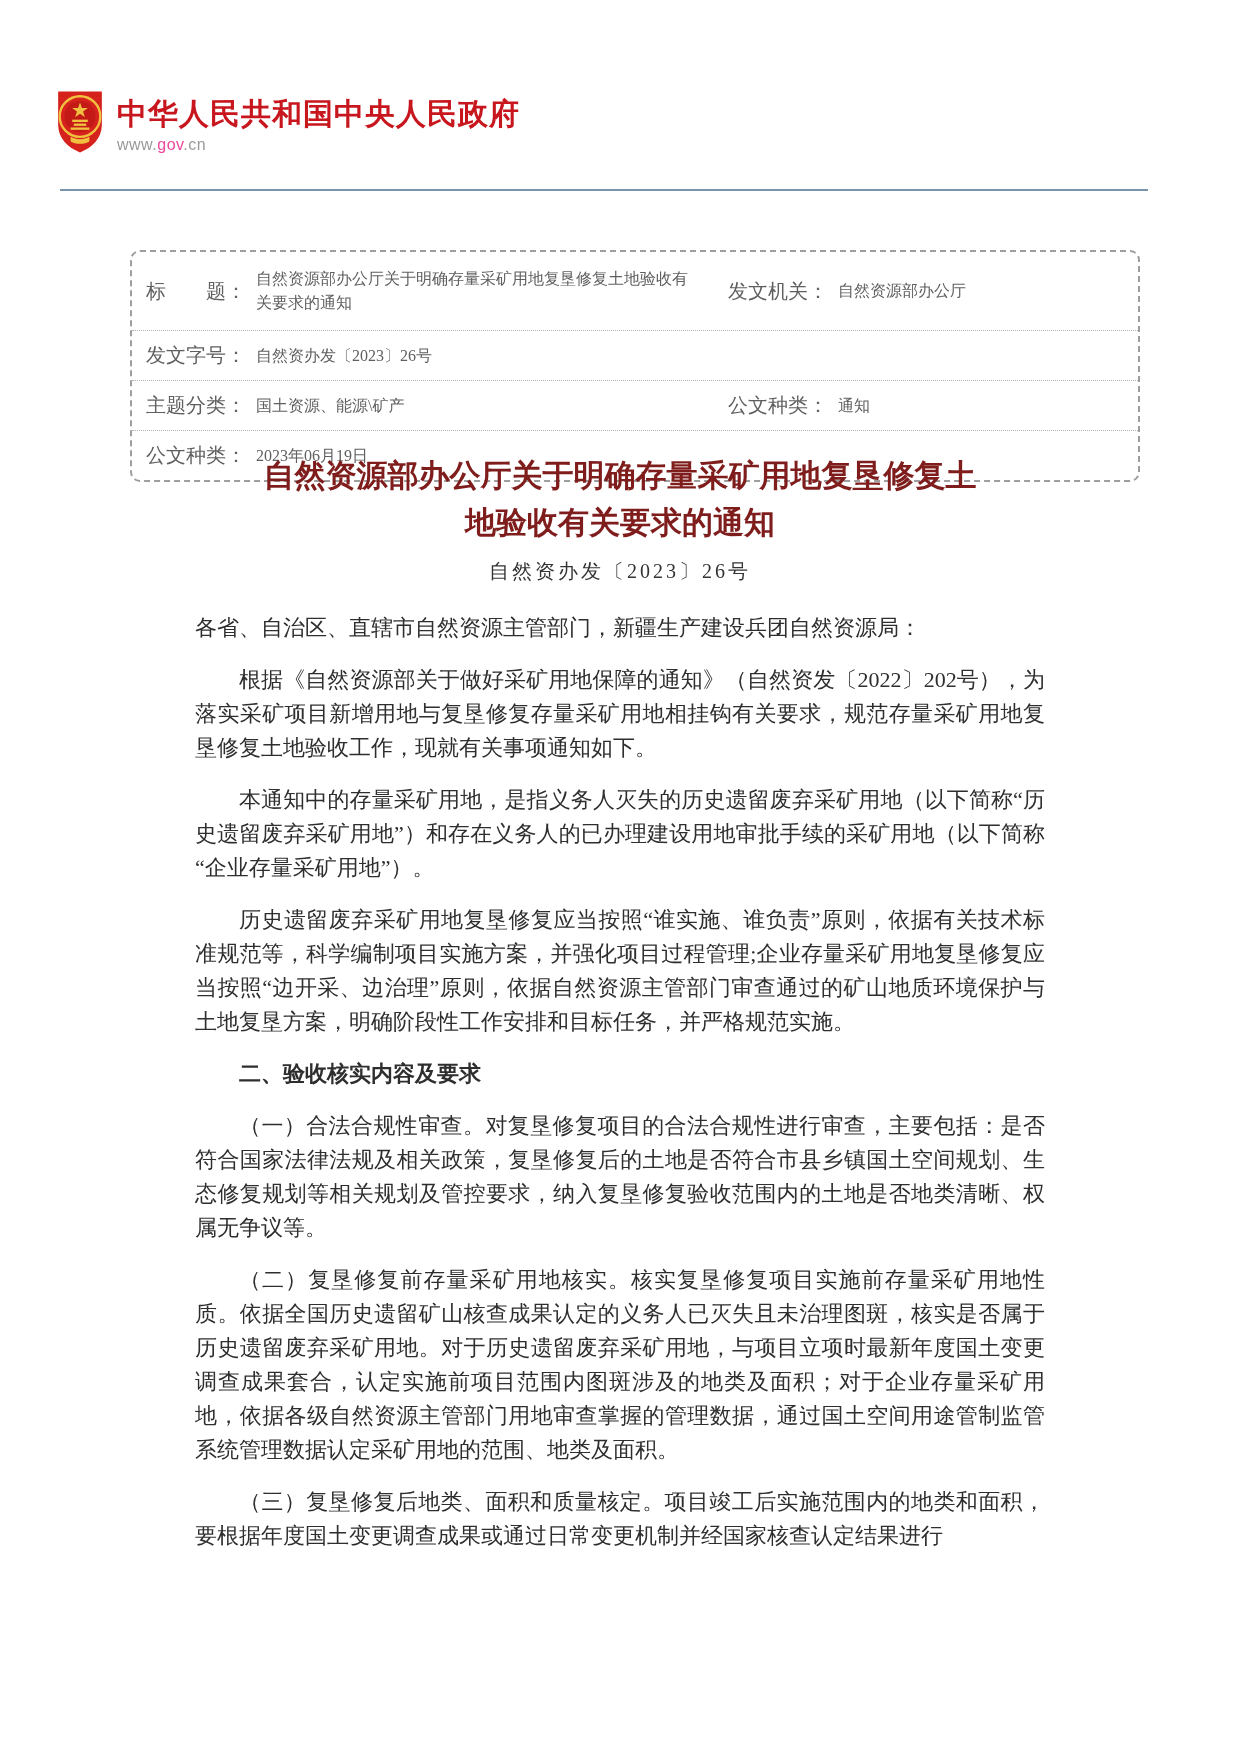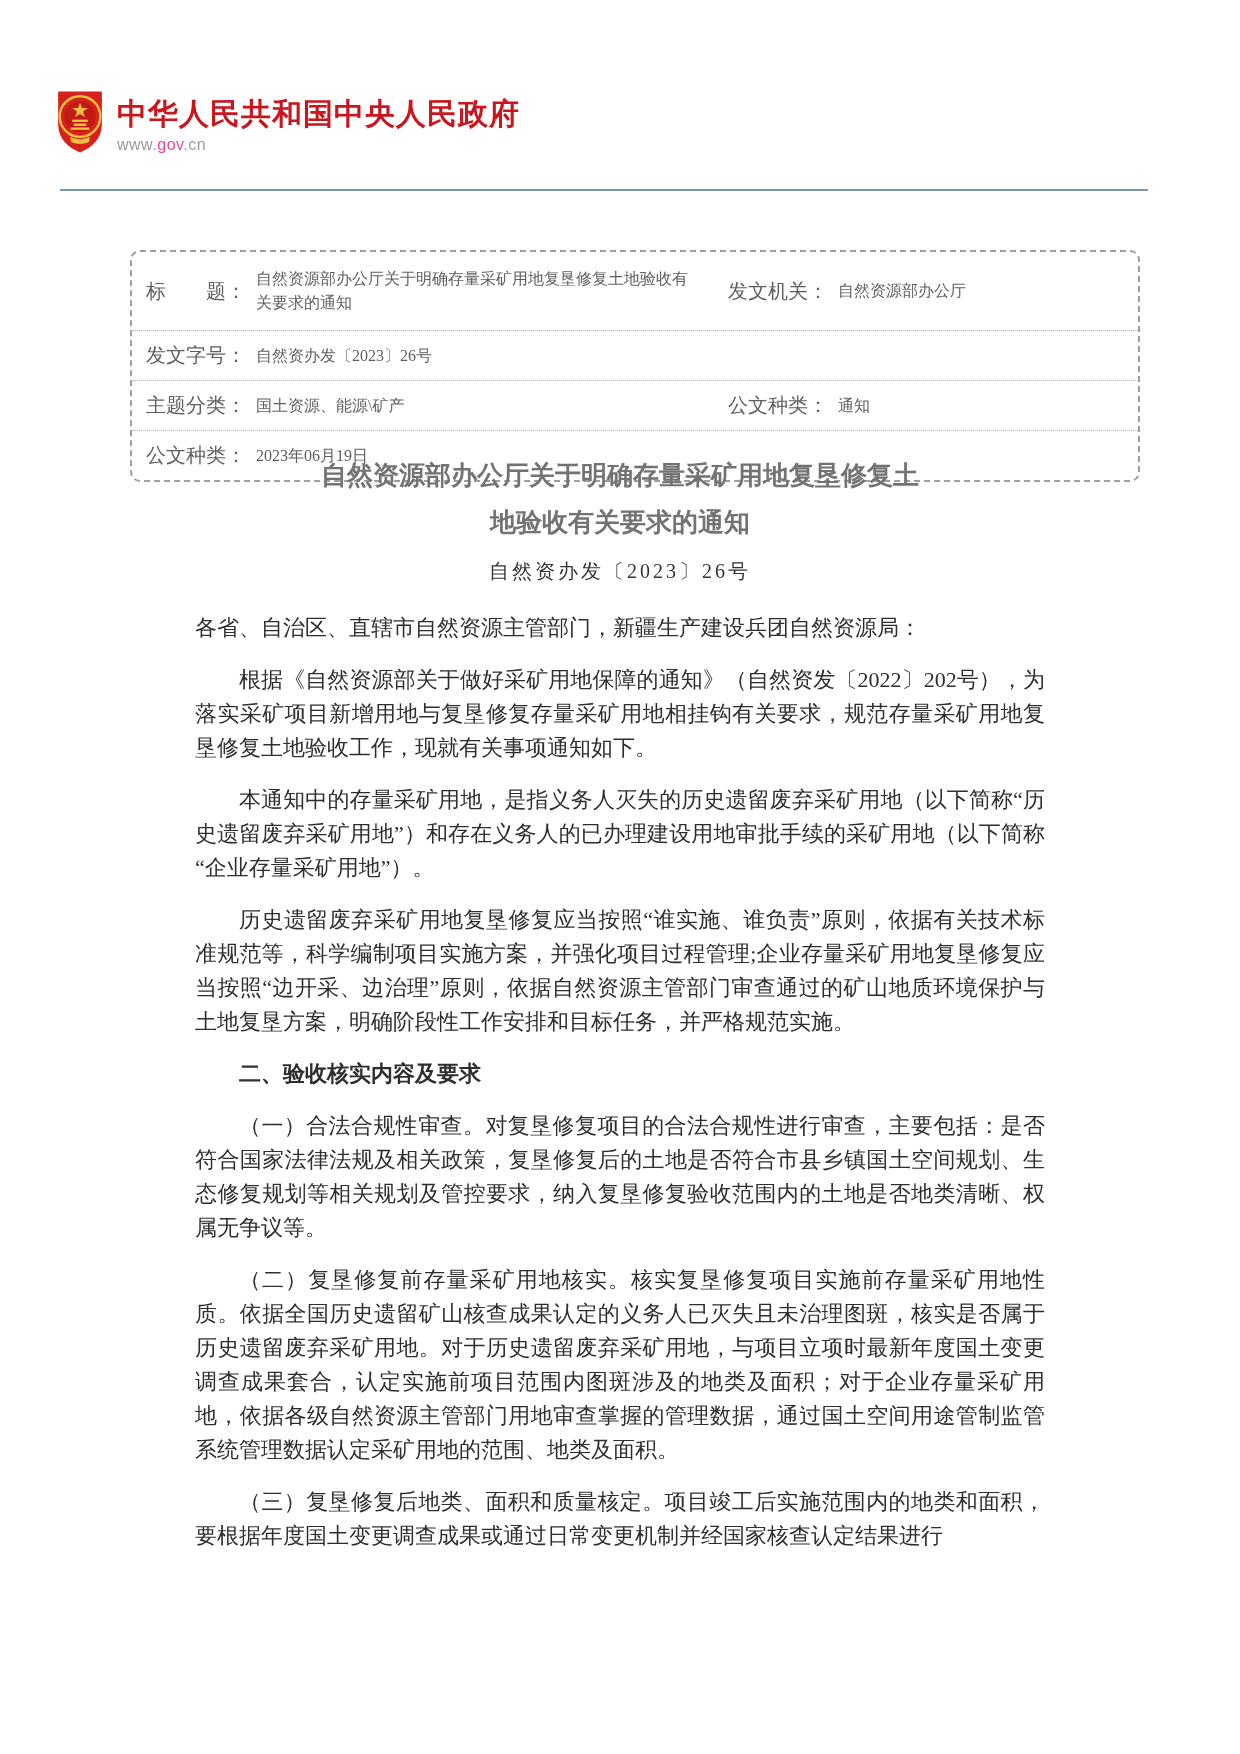--- a/index.html
+++ b/index.html
@@ -26,21 +26,21 @@
   .meta-row.short{min-height:49px;}
   .meta-row.last{border-bottom:none;}
   .meta-cell{display:flex;align-items:center;}
   .meta-cell.left{width:550px;flex:0 0 auto;}
   .meta-cell.right{flex:1;margin-left:32px;}
   .meta-label{color:#5f5f5f;font-size:20px;white-space:pre;flex:0 0 auto;}
   .meta-value{color:#5f5f5f;font-size:16px;margin-left:10px;line-height:24px;}
 
   
   .doc{position:absolute;left:195px;top:452px;width:850px;color:#2e2e2e;}
-  .doc-title{text-align:center;font-size:26px;font-weight:bold;color:#737373;line-height:47px;}
+  .doc-title{text-align:center;font-size:31px;font-weight:bold;color:#7f1d1d;line-height:47px;}
   .doc-number{text-align:center;font-size:20px;color:#333;margin-top:12px;letter-spacing:3px;}
   .doc-body{margin-top:26px;font-size:22px;line-height:34px;text-align:justify;}
   .doc-body p{margin:18px 0 0;text-indent:2em;}
   .doc-body p.salutation{margin-top:0;text-indent:0;}
   .doc-body p.heading{font-weight:bold;}
 </style>
 </head>
 <body>
 
 <div class="page">

